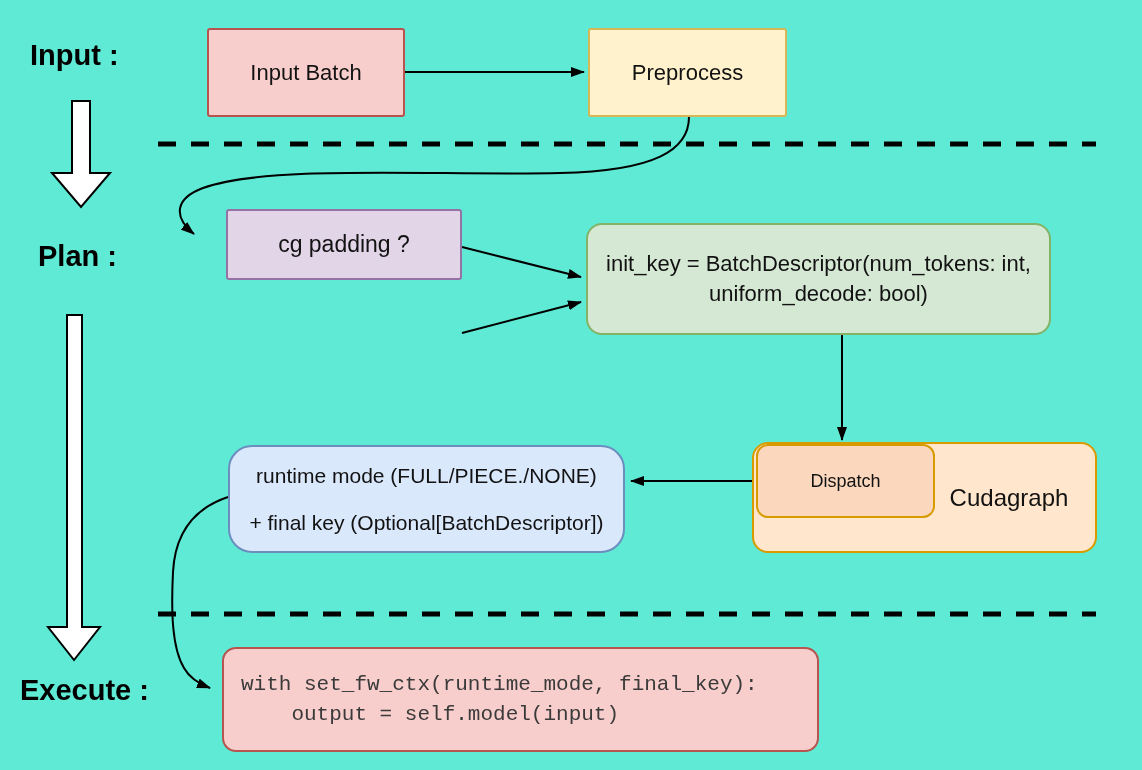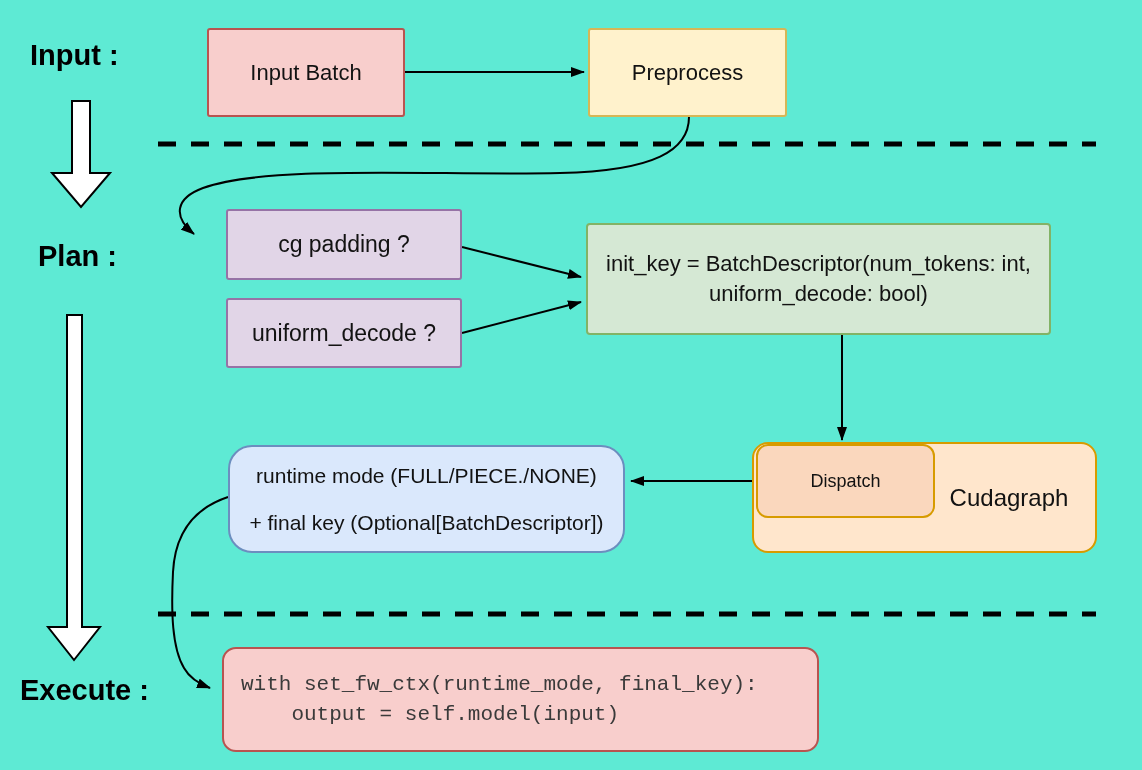--- a/index.html
+++ b/index.html
@@ -30,21 +30,21 @@
     text-align:center;
     border-radius:3px;
     font-size:22px;
     line-height:29px;
     color:#121212;
   }
   .node-input-batch{left:207px;top:28px;width:198px;height:89px;background:#f8cecc;border:2px solid #b85450;}
   .node-preprocess{left:588px;top:28px;width:199px;height:89px;background:#fff2cc;border:2px solid #d6b656;}
   .node-cg-padding{left:226px;top:209px;width:236px;height:71px;background:#e1d5e7;border:2px solid #9673a6;font-size:23px;text-align:center;}
   .node-uniform-decode{left:226px;top:298px;width:236px;height:70px;background:#e1d5e7;border:2px solid #9673a6;font-size:23px;}
-  .node-init-key{left:586px;top:223px;width:465px;height:112px;background:#d5e8d4;border:2px solid #82b366;border-radius:4px;font-size:22px;line-height:30px;}
+  .node-init-key{left:586px;top:223px;width:465px;height:112px;background:#d5e8d4;border:2px solid #82b366;border-radius:16px;font-size:22px;line-height:30px;}
   .node-cudagraph{left:752px;top:442px;width:345px;height:111px;background:#ffe6cc;border:2px solid #d79b00;border-radius:16px;}
   .node-dispatch{
     position:absolute;left:2px;top:0px;width:179px;height:74px;
     background:#fad7bd;border:2px solid #d79b00;border-radius:12px;
     box-sizing:border-box;display:flex;align-items:center;justify-content:center;
     font-size:18px;color:#121212;
   }
   .cudagraph-title{
     position:absolute;right:6px;top:0;width:160px;height:100%;
     display:flex;flex-direction:row;align-items:center;justify-content:center;
@@ -105,23 +105,20 @@
   </div>
 
   <div class="node node-preprocess">
     <span>Preprocess</span>
   </div>
 
   <div class="node node-cg-padding">
     <span>cg padding ?</span>
   </div>
 
-  <div class="node node-uniform-decode">
-    <span>uniform_decode ?</span>
-  </div>
 
   <div class="node node-init-key">
     <span>init_key = BatchDescriptor(num_tokens: int,</span>
     <span>uniform_decode: bool)</span>
   </div>
 
   <div class="node node-cudagraph">
     <div class="node-dispatch">
       <span>Dispatch</span>
     </div>

